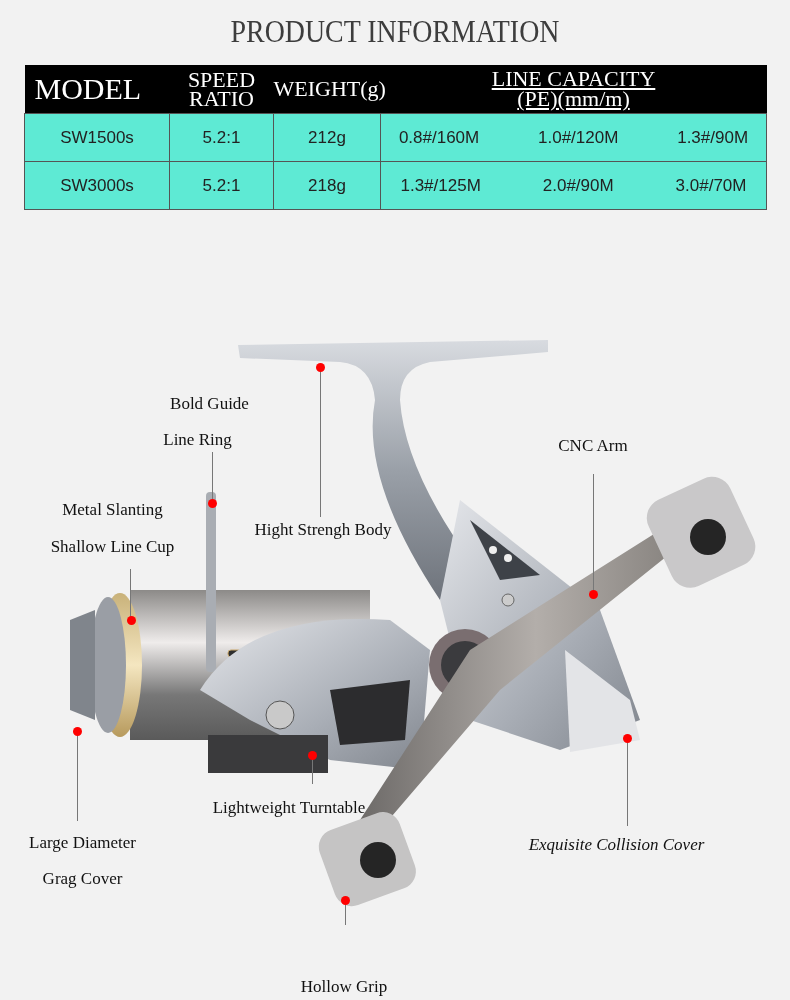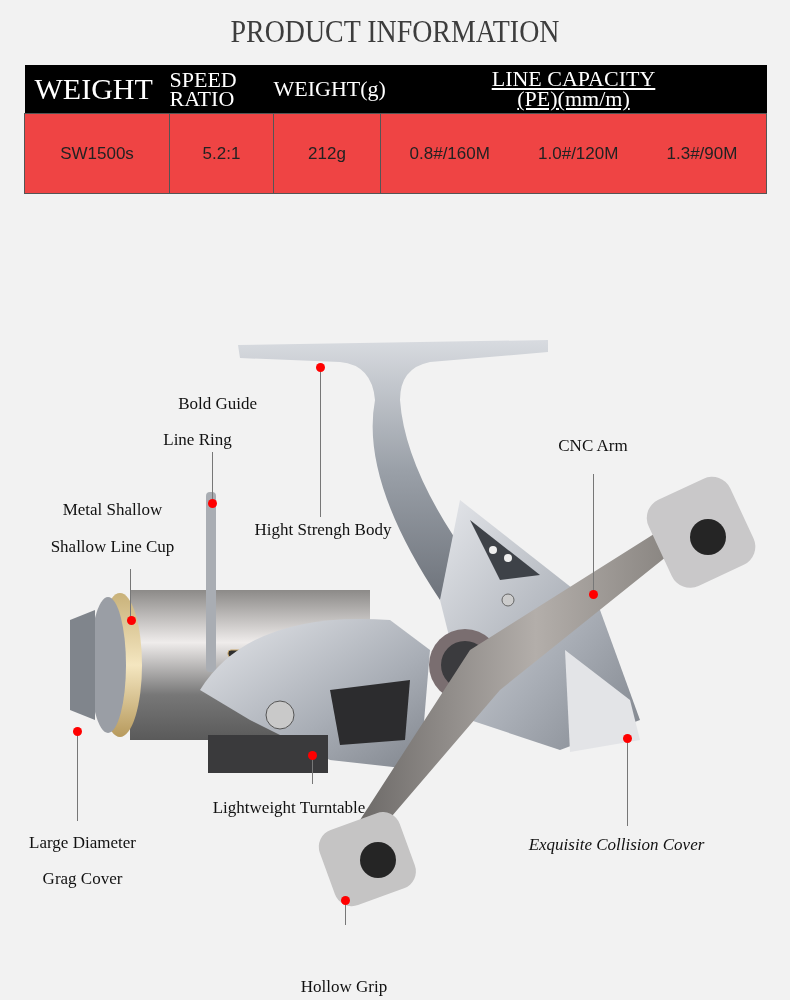--- a/index.html
+++ b/index.html
@@ -18,24 +18,24 @@
     border-collapse:collapse; table-layout:fixed;
   }
   table.spec th {
     background:#000; color:#fff; font-weight:normal;
     font-family:"Liberation Serif", serif; height:48px; padding:0;
     line-height:18px; vertical-align:middle;
   }
   table.spec td {
     border:1px solid #555; height:47px; text-align:center;
     font-family:"Liberation Sans", sans-serif; font-size:17px; color:#222;
-    background:#ef4444; padding:16px;
+    background:#5eead4; padding:0;
   }
   .h-model { font-size:30px; text-align:left; padding-left:10px !important; }
-  .h-speed { font-size:22px; text-align:left; line-height:19px !important; }
+  .h-speed { font-size:22px; text-align:center; line-height:19px !important; }
   .h-weight { font-size:22px; text-align:left; }
   .h-line { font-size:22px; text-align:center; line-height:20px !important;text-decoration:underline; }
   .lc { display:flex; justify-content:space-around; padding:0 10px;gap:43px; }
   .stage { position:absolute; left:0; top:0; width:790px; height:1000px; }
   .callout {
     position:absolute; font-family:"Liberation Serif", serif; font-size:17px;
     color:#111; white-space:nowrap; text-align:center;
   }
   .leader { position:absolute; width:1px; background:#777; }
   .dot { position:absolute; width:9px; height:9px; border-radius:50%; background:#f00; margin:-4px 0 0 -4px; }
@@ -47,36 +47,48 @@
 
 <table class="spec">
   <colgroup>
     <col style="width:145px">
       <col style="width:104px">
       <col style="width:107px">
       <col style="width:386px">
   </colgroup>
   <thead>
     <tr>
-      <th class="h-model">WEIGHT</th>
+      <th class="h-model">MODEL</th>
       <th class="h-speed"><span>SPEED</span><br><span>RATIO</span></th>
       <th class="h-weight">WEIGHT(g)</th>
       <th class="h-line"><span>LINE CAPACITY</span><br><span>(PE)(mm/m)</span></th>
     </tr>
   </thead>
   <tbody>
     <tr>
       <td>SW1500s</td>
       <td>5.2:1</td>
       <td>212g</td>
       <td>
           <div class="lc">
             <span>0.8#/160M</span>
             <span>1.0#/120M</span>
             <span>1.3#/90M</span>
+          </div>
+        </td>
+    </tr>
+    <tr>
+      <td>SW3000s</td>
+      <td>5.2:1</td>
+      <td>218g</td>
+      <td>
+          <div class="lc">
+            <span>1.3#/125M</span>
+            <span>2.0#/90M</span>
+            <span>3.0#/70M</span>
           </div>
         </td>
     </tr>
   </tbody>
 </table>
 
 <svg class="stage" viewBox="0 0 790 1000" width="790" height="1000">
   <defs>
     <linearGradient id="metal" x1="0" y1="0" x2="0" y2="1">
       <stop offset="0" stop-color="#d8dbe0"></stop>
@@ -165,23 +177,23 @@
 
 <div class="leader" style="left:312px;top:756px;height:28px;"></div>
 <div class="dot" style="left:312px;top:755px;"></div>
 
 <div class="leader" style="left:627px;top:738px;height:88px;"></div>
 <div class="dot" style="left:627px;top:738px;"></div>
 
 <div class="leader" style="left:345px;top:900px;height:25px;"></div>
 <div class="dot" style="left:345px;top:900px;"></div>
 
-<div class="callout" style="left:162px;top:394px;width:95px;text-align:right;">Bold Guide</div>
+<div class="callout" style="left:162px;top:394px;width:95px;">Bold Guide</div>
 <div class="callout" style="left:150px;top:430px;width:95px;">Line Ring</div>
-<div class="callout" style="left:45px;top:500px;width:135px;">Metal Shallow</div>
+<div class="callout" style="left:45px;top:500px;width:135px;">Metal Slanting</div>
 <div class="callout" style="left:40px;top:537px;width:145px;">Shallow Line Cup</div>
 <div class="callout" style="left:243px;top:520px;width:160px;">Hight Strengh Body</div>
 <div class="callout" style="left:548px;top:436px;width:90px;">CNC Arm</div>
 <div class="callout" style="left:198px;top:790px;width:182px;margin-top:8px;">Lightweight Turntable</div>
 <div class="callout" style="left:20px;top:833px;width:125px;">Large Diameter</div>
 <div class="callout" style="left:20px;top:869px;width:125px;">Grag Cover</div>
 <div class="callout" style="left:514px;top:835px;width:205px;font-style:italic;">Exquisite Collision Cover</div>
 <div class="callout" style="left:293px;top:934px;width:102px;margin-top:43px;">Hollow Grip</div>
 
 </body></html>

